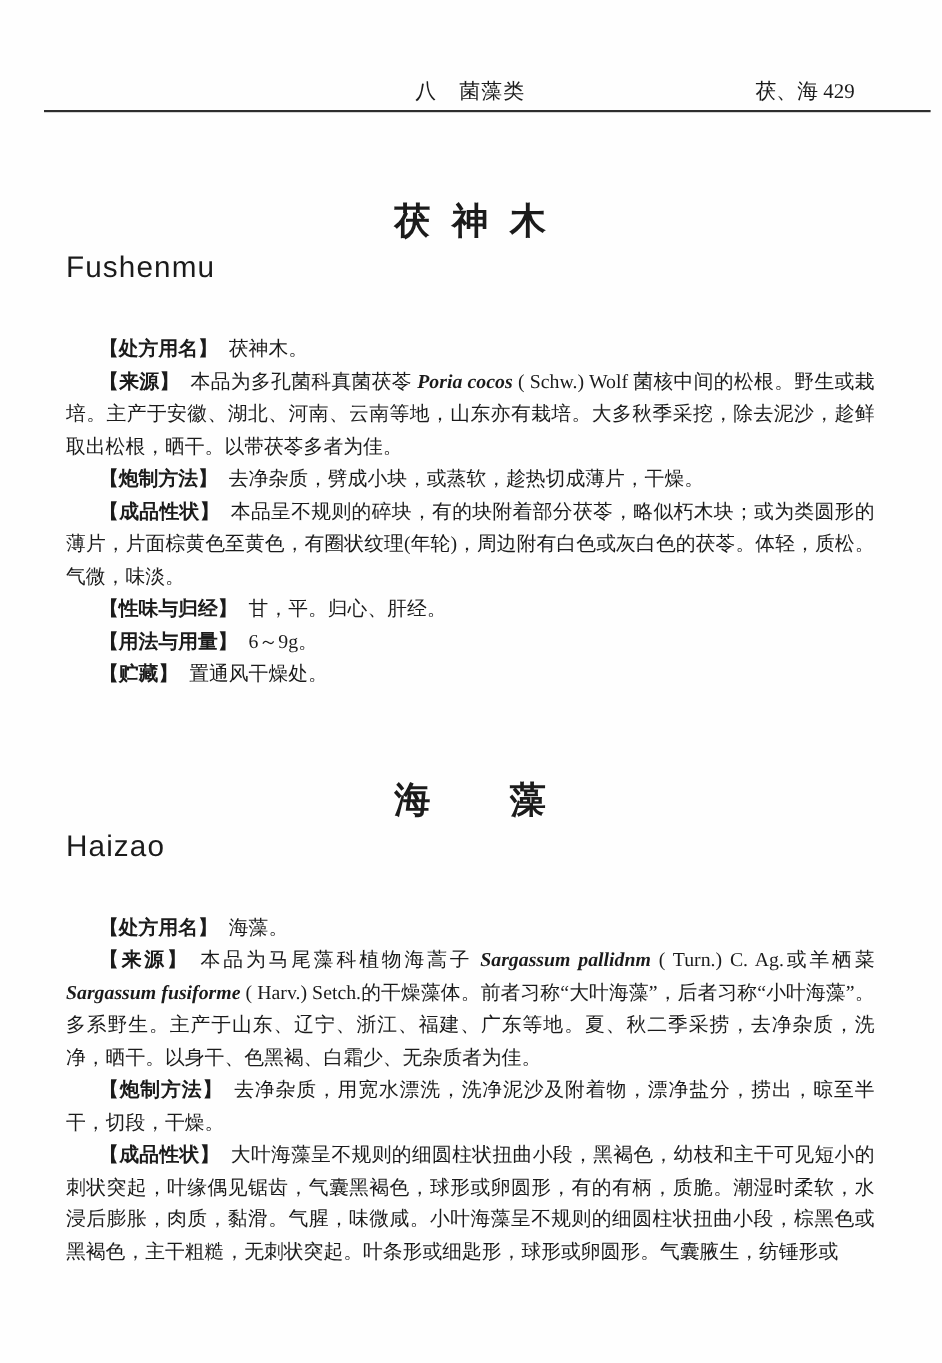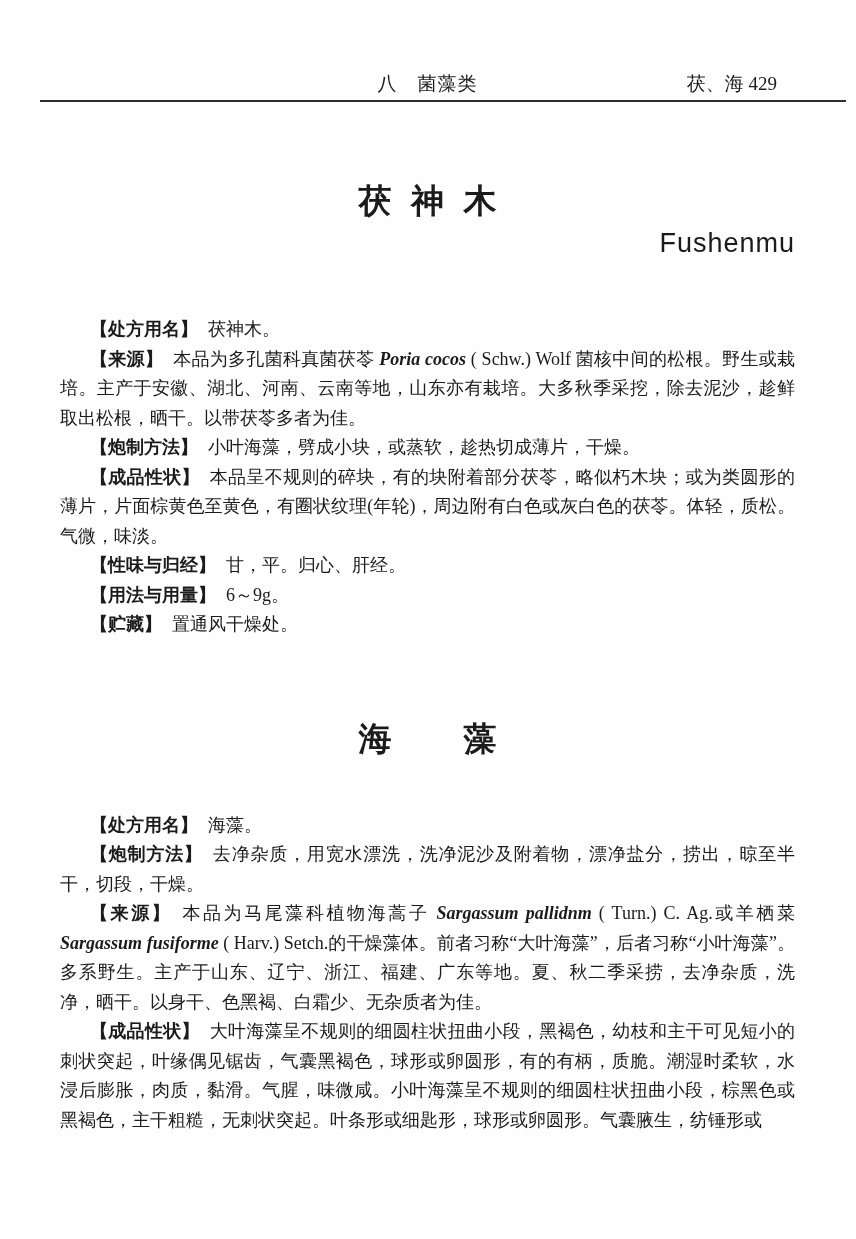--- a/index.html
+++ b/index.html
@@ -49,30 +49,30 @@
     display: flex;
     justify-content: space-between;
     width: 138px;
     margin: 82px auto 0;
     font-size: 33px;
     line-height: 1;
     font-weight: 700;
     font-family: "Liberation Sans", "DejaVu Sans", sans-serif;
   }
   .pinyin {
-    text-align: right;
+    text-align: left;
     margin-top: 11px;
     font-size: 27px;
     line-height: 1.15;
     font-weight: 400;
     letter-spacing: 1px;
     font-family: "Liberation Sans", "DejaVu Sans", sans-serif;
   }
   .mono-body {
-    margin-top: 56px;
+    margin-top: 44px;
     font-size: 18px;
     line-height: 29.5px;
     text-align: justify;
   }
   .para { margin: 0; text-indent: 30px; }
   .label {
     font-family: "Liberation Sans", "DejaVu Sans", sans-serif;
     font-weight: 700;
     margin-right: 10px;
   }
@@ -96,33 +96,34 @@
       <section class="monograph">
         <h1 class="title-cn">
           <span>茯</span>
           <span>神</span>
           <span>木</span>
         </h1>
         <div class="pinyin">Fushenmu</div>
         <div class="mono-body">
           <p class="para"><span class="label">【处方用名】</span><span>茯神木。</span></p>
           <p class="para"><span class="label">【来源】</span><span>本品为多孔菌科真菌茯苓 </span><span class="latin">Poria cocos</span><span> ( Schw.) Wolf 菌核中间的松根。野生或栽培。主产于安徽、湖北、河南、云南等地，山东亦有栽培。大多秋季采挖，除去泥沙，趁鲜取出松根，晒干。以带茯苓多者为佳。</span></p>
-          <p class="para"><span class="label">【炮制方法】</span><span>小叶海藻，劈成小块，或蒸软，趁热切成薄片，干燥。</span></p>
+          <p class="para"><span class="label">【炮制方法】</span><span>去净杂质，劈成小块，或蒸软，趁热切成薄片，干燥。</span></p>
           <p class="para"><span class="label">【成品性状】</span><span>本品呈不规则的碎块，有的块附着部分茯苓，略似朽木块；或为类圆形的薄片，片面棕黄色至黄色，有圈状纹理(年轮)，周边附有白色或灰白色的茯苓。体轻，质松。气微，味淡。</span></p>
           <p class="para"><span class="label">【性味与归经】</span><span>甘，平。归心、肝经。</span></p>
           <p class="para"><span class="label">【用法与用量】</span><span>6～9g。</span></p>
           <p class="para"><span class="label">【贮藏】</span><span>置通风干燥处。</span></p>
         </div>
       </section>
       <section class="monograph">
         <h1 class="title-cn">
           <span>海</span>
           <span>藻</span>
         </h1>
+        <div class="pinyin">Haizao</div>
         <div class="mono-body">
           <p class="para"><span class="label">【处方用名】</span><span>海藻。</span></p>
+          <p class="para"><span class="label">【来源】</span><span>本品为马尾藻科植物海蒿子 </span><span class="latin">Sargassum pallidnm</span><span> ( Turn.) C. Ag.或羊栖菜 </span><span class="latin">Sargassum fusiforme</span><span> ( Harv.) Setch.的干燥藻体。前者习称“大叶海藻”，后者习称“小叶海藻”。多系野生。主产于山东、辽宁、浙江、福建、广东等地。夏、秋二季采捞，去净杂质，洗净，晒干。以身干、色黑褐、白霜少、无杂质者为佳。</span></p>
           <p class="para"><span class="label">【炮制方法】</span><span>去净杂质，用宽水漂洗，洗净泥沙及附着物，漂净盐分，捞出，晾至半干，切段，干燥。</span></p>
-          <p class="para"><span class="label">【来源】</span><span>本品为马尾藻科植物海蒿子 </span><span class="latin">Sargassum pallidnm</span><span> ( Turn.) C. Ag.或羊栖菜 </span><span class="latin">Sargassum fusiforme</span><span> ( Harv.) Setch.的干燥藻体。前者习称“大叶海藻”，后者习称“小叶海藻”。多系野生。主产于山东、辽宁、浙江、福建、广东等地。夏、秋二季采捞，去净杂质，洗净，晒干。以身干、色黑褐、白霜少、无杂质者为佳。</span></p>
           <p class="para"><span class="label">【成品性状】</span><span>大叶海藻呈不规则的细圆柱状扭曲小段，黑褐色，幼枝和主干可见短小的刺状突起，叶缘偶见锯齿，气囊黑褐色，球形或卵圆形，有的有柄，质脆。潮湿时柔软，水浸后膨胀，肉质，黏滑。气腥，味微咸。小叶海藻呈不规则的细圆柱状扭曲小段，棕黑色或黑褐色，主干粗糙，无刺状突起。叶条形或细匙形，球形或卵圆形。气囊腋生，纺锤形或</span></p>
         </div>
       </section>
     </div>
 </div>
 
 </body></html>

